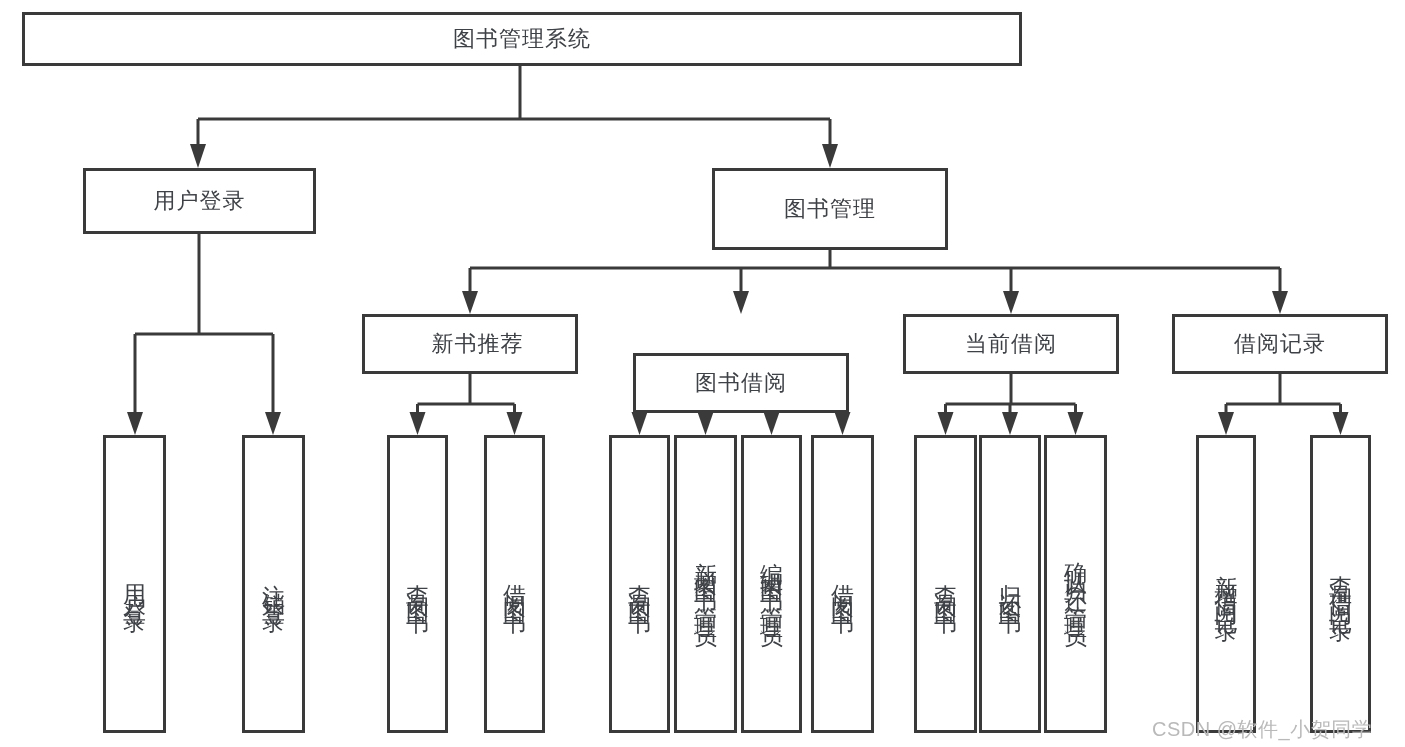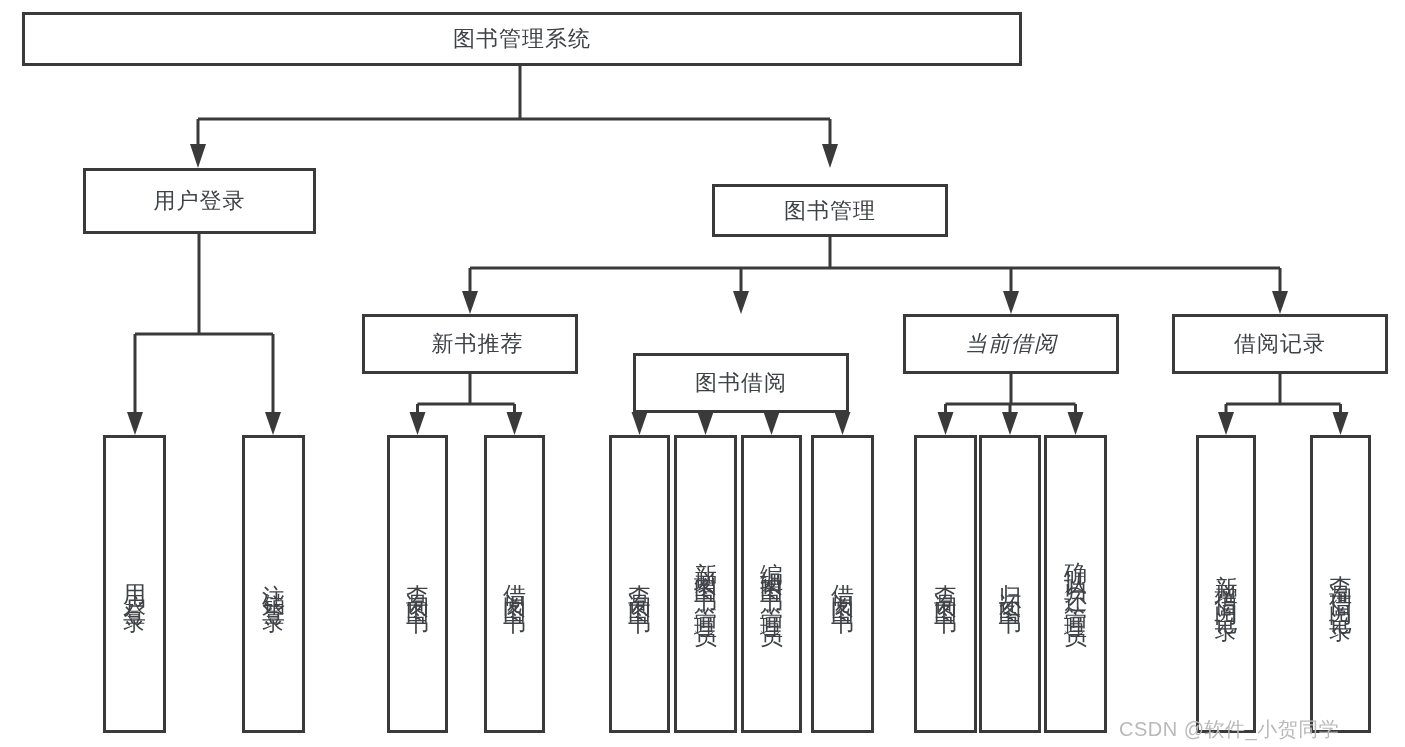--- a/index.html
+++ b/index.html
@@ -34,21 +34,21 @@
   }
   .v-node .vtext {
     writing-mode: vertical-rl;
     text-orientation: mixed;
     letter-spacing: 9px;
     line-height: 1;
     max-height: 288px;
   }
   #watermark {
     position: absolute;
-    left: 1119px;
+    left: 1152px;
     top: 716px;
     font-size: 20px;
     color: #b9b9b9;
     white-space: nowrap;
     letter-spacing: 0.5px;
   }
 </style>
 </head>
 <body>
 
@@ -101,31 +101,31 @@
     </g>
   </svg>
 
   <div class="node h-node" style="left:22px; top:12px; width:1000px; height:54px;">
     <span>图书管理系统</span>
   </div>
 
   <div class="node h-node" style="left:83px; top:168px; width:233px; height:66px;">
     <span>用户登录</span>
   </div>
-  <div class="node h-node" style="left:712px; top:184px; width:236px; height:53px;">
+  <div class="node h-node" style="left:712px; top:168px; width:236px; height:82px;">
     <span>图书管理</span>
   </div>
 
   <div class="node h-node" style="left:362px; top:314px; width:216px; height:60px;padding-left:15px;">
     <span>新书推荐</span>
   </div>
   <div class="node h-node" style="left:633px; top:314px; width:216px; height:60px;margin-top:39px;">
     <span>图书借阅</span>
   </div>
-  <div class="node h-node" style="left:903px; top:314px; width:216px; height:60px;font-style:italic;">
+  <div class="node h-node" style="left:903px; top:314px; width:216px; height:60px;">
     <span>当前借阅</span>
   </div>
   <div class="node h-node" style="left:1172px; top:314px; width:216px; height:60px;">
     <span>借阅记录</span>
   </div>
 
   <div class="node v-node" style="left:103px; top:435px; width:63px; height:298px;">
     <span class="vtext">用户登录</span>
   </div>
   <div class="node v-node" style="left:242px; top:435px; width:63px; height:298px;">

